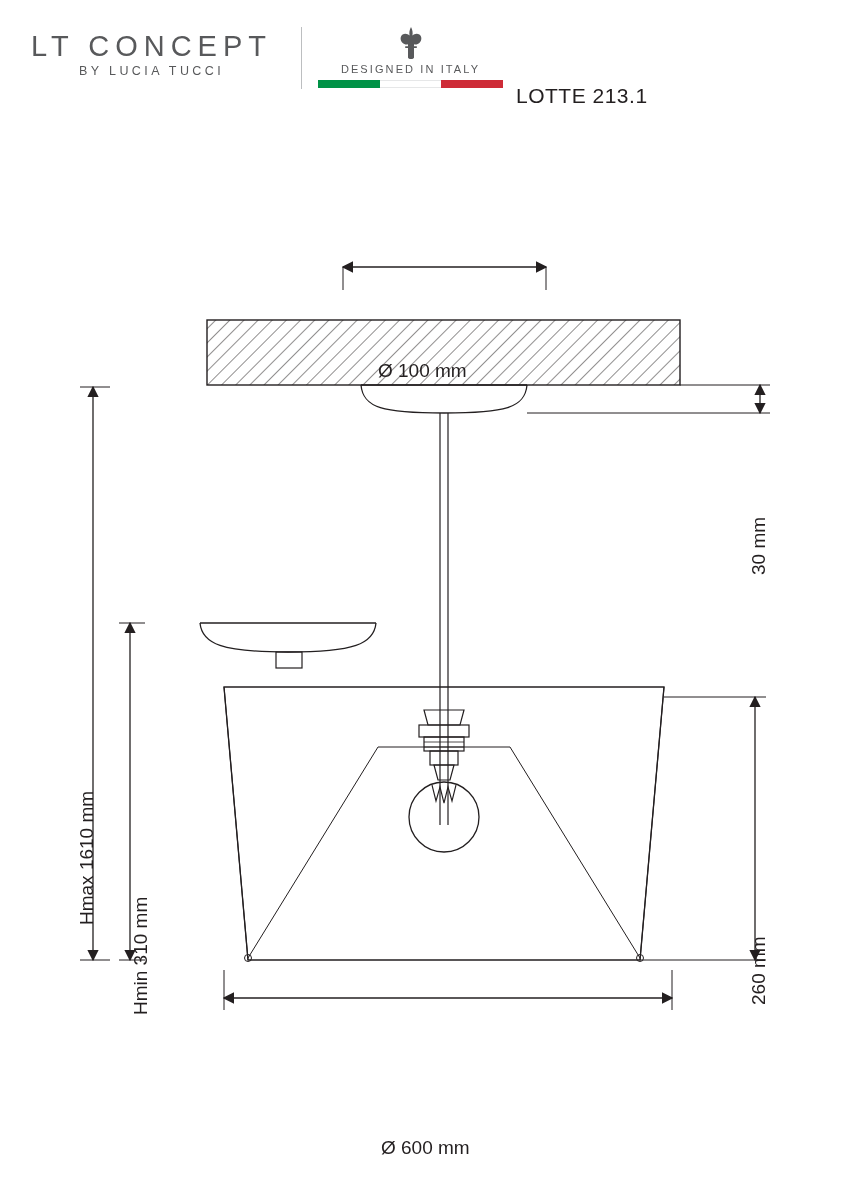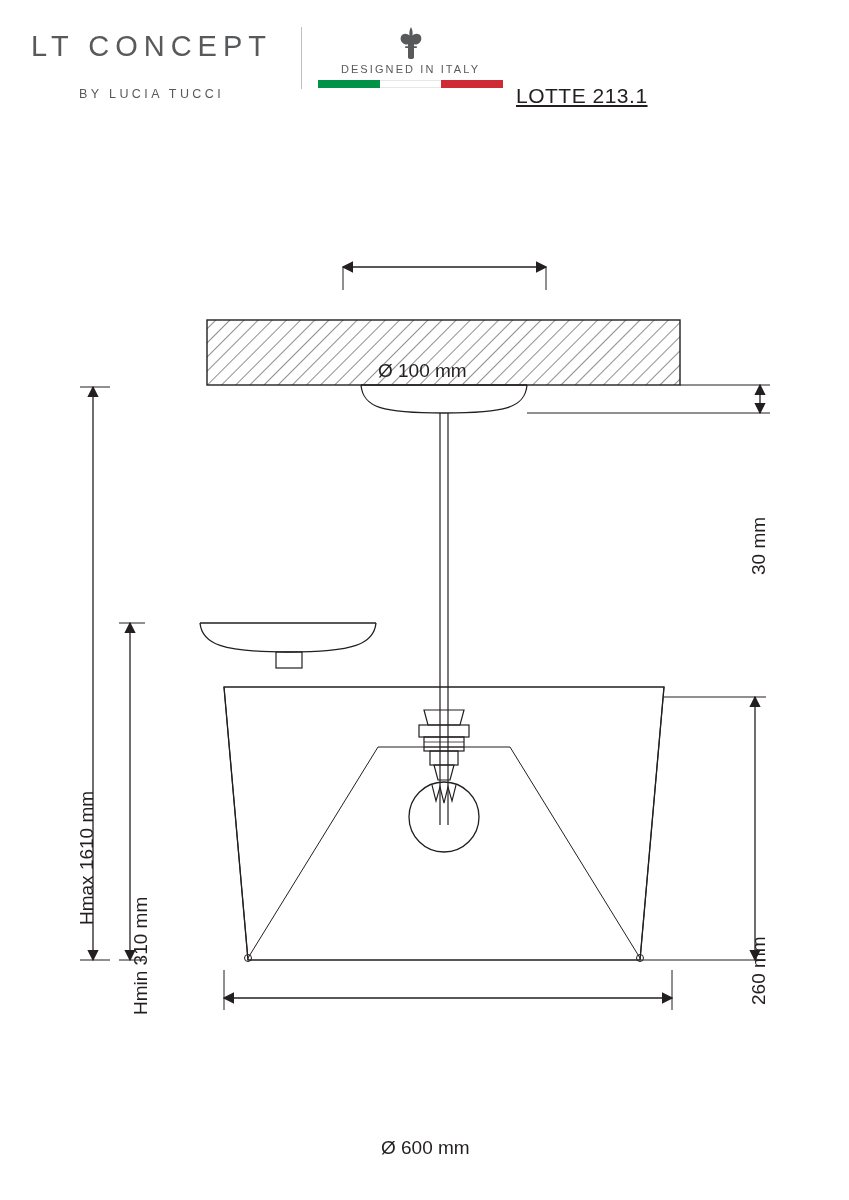--- a/index.html
+++ b/index.html
@@ -31,21 +31,21 @@
     text-align: center;
   }
   .brand-main {
     font-size: 29px;
     letter-spacing: 6px;
     color: #58595b;
     font-weight: 400;
     white-space: nowrap;
   }
   .brand-sub {
-    margin-top: 24px;
+    margin-top: 1px;
     font-size: 12.5px;
     letter-spacing: 3.4px;
     color: #58595b;
     white-space: nowrap;
   }
   .header-divider {
     position: absolute;
     left: 301px;
     top: 27px;
     width: 1px;
@@ -95,21 +95,20 @@
     white-space: nowrap;
   }
   .model-name {
     position: absolute;
     left: 516px;
     top: 84px;
     font-size: 21px;
     color: #231f20;
     letter-spacing: 0.5px;
     white-space: nowrap;
-    text-decoration: underline;
   }
 
   
   .drawing {
     position: absolute;
     left: 0;
     top: 125px;
     width: 849px;
     height: 1075px;
   }

